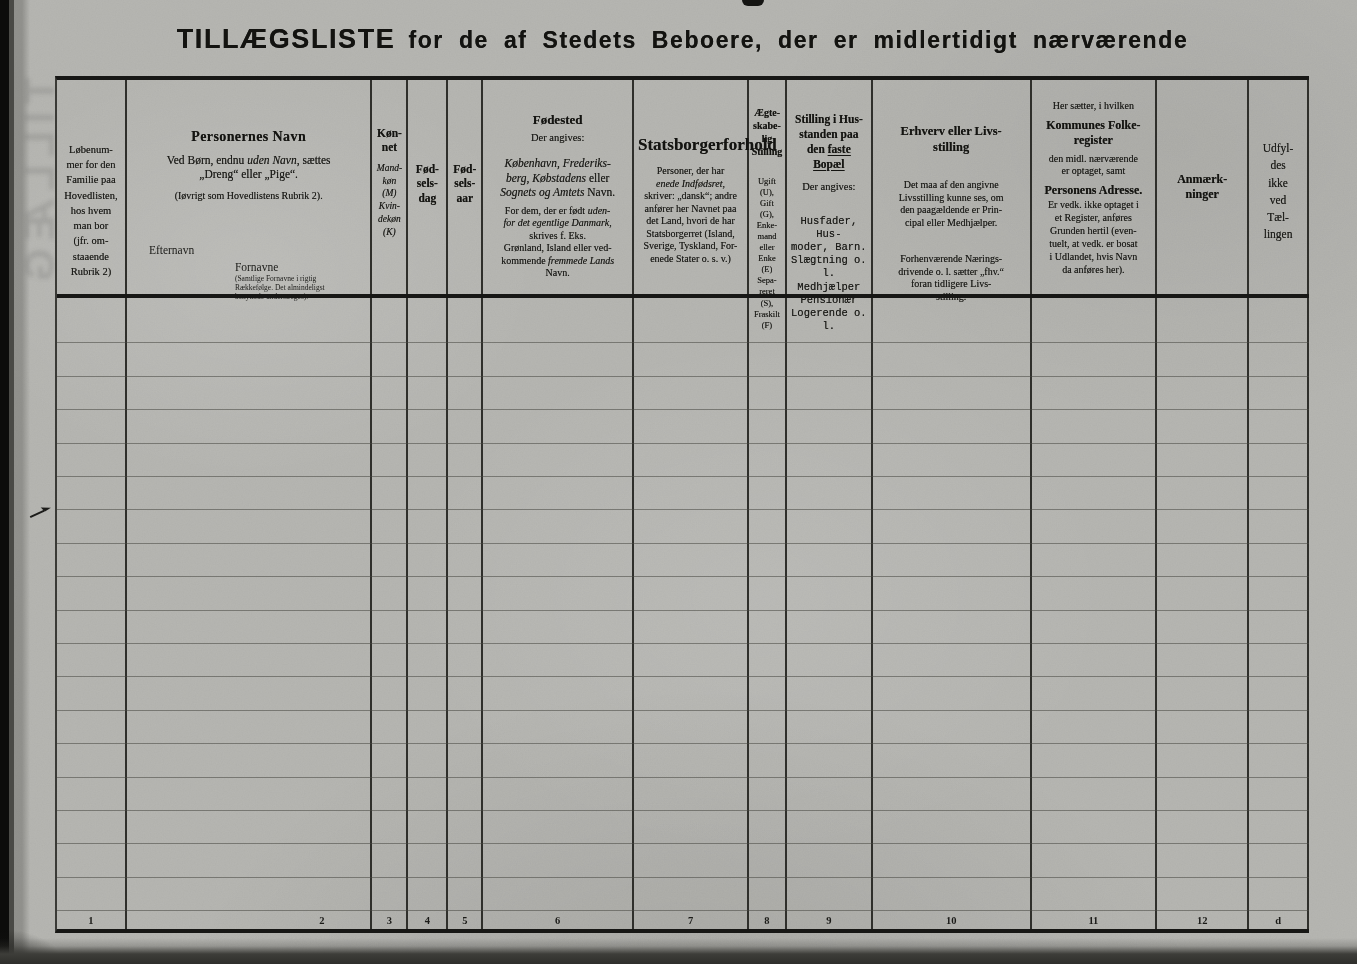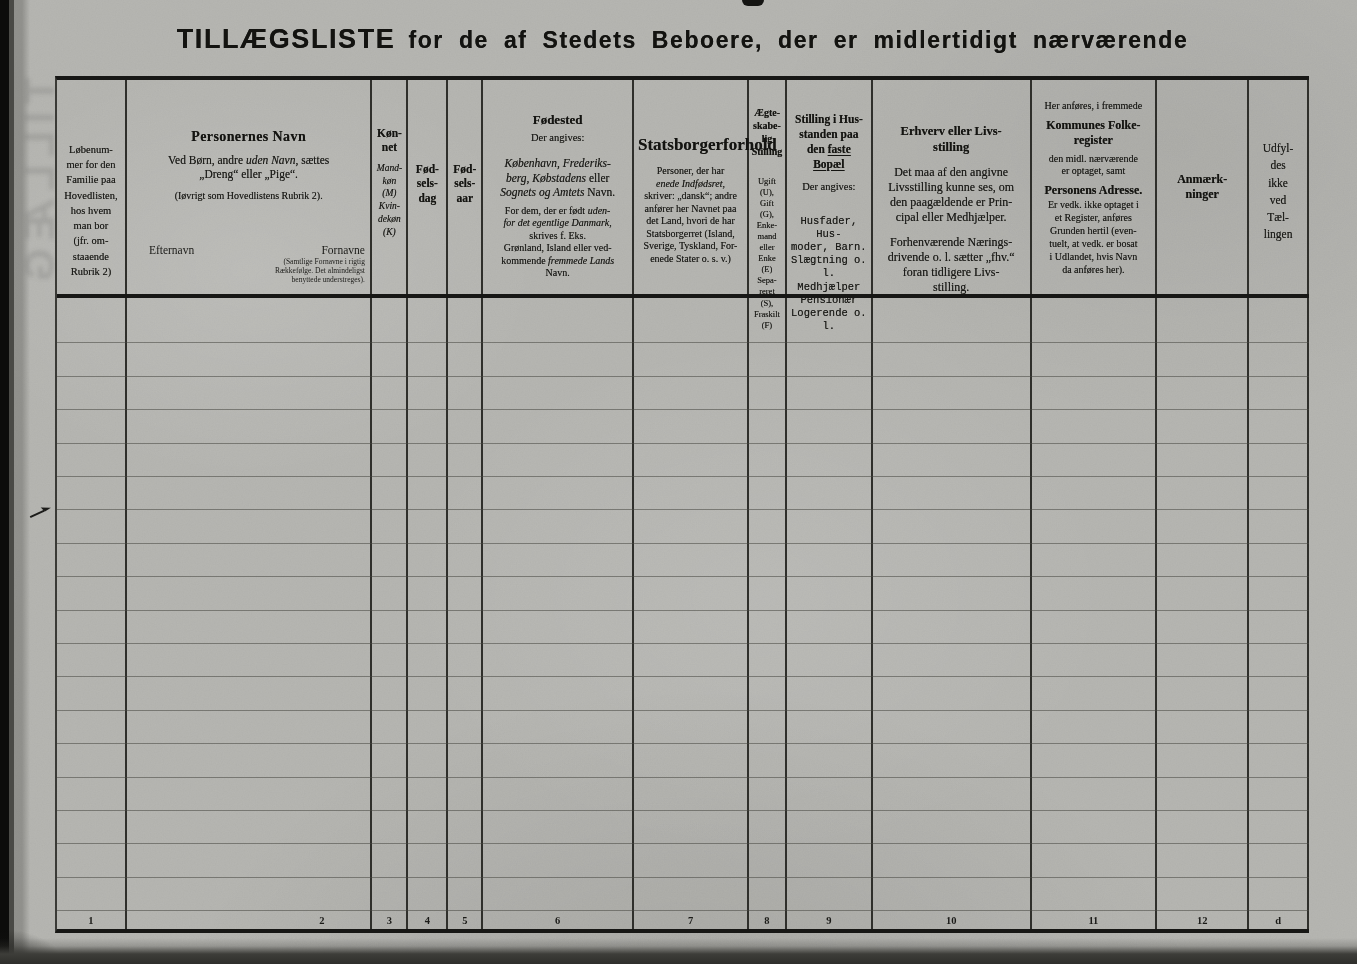--- a/index.html
+++ b/index.html
@@ -56,38 +56,38 @@
   .c9{width:86px;padding:32px 3px 0;}    .c10{width:159px;padding:44px 6px 0;}
   .c11{width:126px;padding:20px 4px 0;}  .c12{width:92px;padding:92px 4px 0;}
   .c13{width:60px;padding:60px 4px 0;border-right:2px solid #2f2f2b;}
 
   .c1 .hdr{font-size:10.5px;line-height:1.45;margin-top:24px;}
   .c2-heading{font-size:14px;letter-spacing:.4px;}
   .c2-rule{font-size:11.5px;margin-top:7px;white-space:pre-line;}
   .c2-note{font-size:10px;margin-top:9px;}
   .c2-names{position:absolute;left:0;top:163px;width:100%;height:46px;font-size:11.5px;}
   .c2-efternavn{position:absolute;left:22px;top:0;}
-  .c2-fornavne-wrap{position:absolute;left:108px;top:0;width:130px;text-align:right;}
+  .c2-fornavne-wrap{position:absolute;left:108px;top:17px;width:130px;text-align:left;}
   .c2-fornavne-note{display:block;font-size:7.5px;line-height:1.15;white-space:pre-line;margin-top:1px;}
   .c2 .col-num{left:150px;width:90px;}
   .c3-heading,.c4-heading,.c5-heading{font-size:11.5px;}
   .c3-sub{font-size:9.5px;margin-top:7px;line-height:1.35;font-style:italic;}
   .c6-heading{font-size:13px;}
   .c6-sub{font-size:10.5px;margin-top:3px;}
   .c6-p1{font-size:11.5px;margin-top:12px;white-space:pre-line;}
   .c6-p2{font-size:10px;margin-top:5px;white-space:pre-line;}
   .c7-heading{font-size:17px;}
   .c7-p{font-size:10px;margin-top:10px;white-space:pre-line;}
   .c8-heading{font-size:10px;line-height:1.3;}
   .c8-sub{font-size:8.5px;margin-top:18px;line-height:1.3;}
   .c9-heading{font-size:11.5px;line-height:1.3;}
   .c9-sub{font-size:10.5px;margin-top:8px;}
   .c9-list{font-size:10.5px;margin-top:22px;font-family:Liberation Mono, monospace;}
   .c10-heading{font-size:12.5px;}
-  .c10-p{font-size:12px;margin-top:10px;white-space:pre-line;}
+  .c10-p{font-size:10px;margin-top:24px;white-space:pre-line;}
   .c11-pre{font-size:10px;}
   .c11-h{font-size:12px;margin-top:5px;}
   .c11-mid{font-size:10px;margin-top:5px;}
   .c11-post{font-size:10px;margin-top:0;line-height:1.3;}
   .c12-heading{font-size:12px;}
   .c13-body{font-size:11.5px;line-height:1.5;}
 </style>
 </head>
 <body>
 
@@ -119,21 +119,21 @@
 hos hvem
 man bor
 (jfr. om-
 staaende
 Rubrik 2)</div>
       <div class="col-num">1</div>
     </div>
 
     <div class="col c2">
       <div class="hdr b c2-heading">Personernes Navn</div>
-      <div class="hdr c2-rule"><span>Ved Børn, andre </span><span class="it">uden Navn</span><span>, sættes
+      <div class="hdr c2-rule"><span>Ved Børn, endnu </span><span class="it">uden Navn</span><span>, sættes
 „Dreng“ eller „Pige“.</span></div>
       <div class="hdr c2-note">(Iøvrigt som Hovedlistens Rubrik 2).</div>
       <div class="c2-names">
         <span class="c2-efternavn">Efternavn</span>
         <span class="c2-fornavne-wrap">
           <span class="c2-fornavne">Fornavne</span>
           <span class="c2-fornavne-note">(Samtlige Fornavne i rigtig
 Rækkefølge. Det almindeligst
 benyttede understreges).</span>
         </span>
@@ -239,21 +239,21 @@
 den paagældende er Prin-
 cipal eller Medhjælper.</div>
       <div class="hdr c10-p">Forhenværende Nærings-
 drivende o. l. sætter „fhv.“
 foran tidligere Livs-
 stilling.</div>
       <div class="col-num">10</div>
     </div>
 
     <div class="col c11">
-      <div class="hdr c11-pre">Her anføres, i fremmede</div>
+      <div class="hdr c11-pre">Her sætter, i hvilken</div>
       <div class="hdr b c11-h">Kommunes Folke-
 register</div>
       <div class="hdr c11-mid">den midl. nærværende
 er optaget, samt</div>
       <div class="hdr b c11-h">Personens Adresse.</div>
       <div class="hdr c11-post">Er vedk. ikke optaget i
 et Register, anføres
 Grunden hertil (even-
 tuelt, at vedk. er bosat
 i Udlandet, hvis Navn

